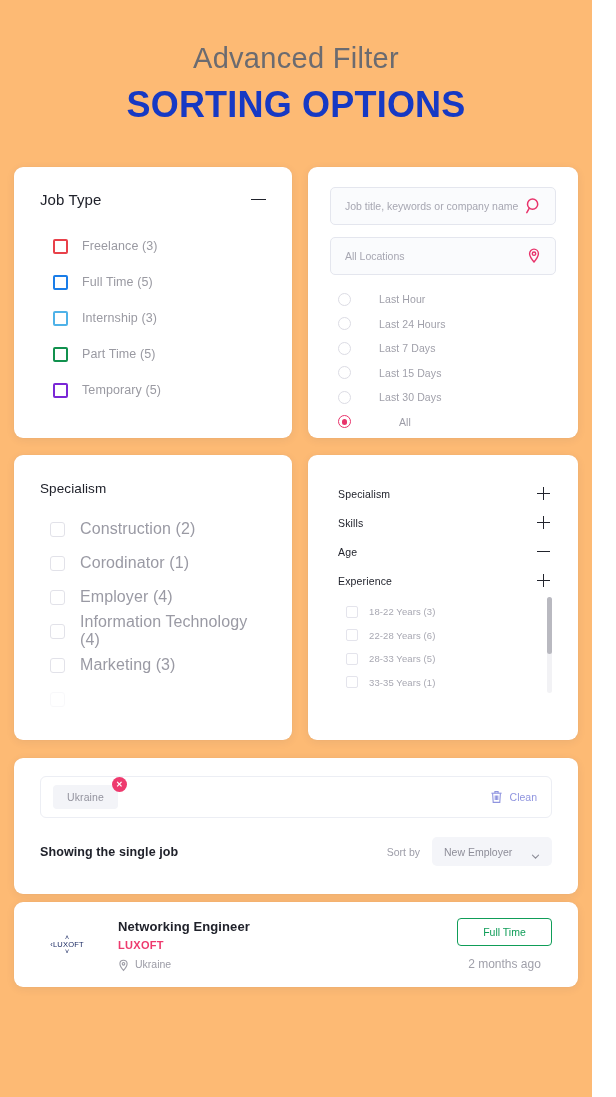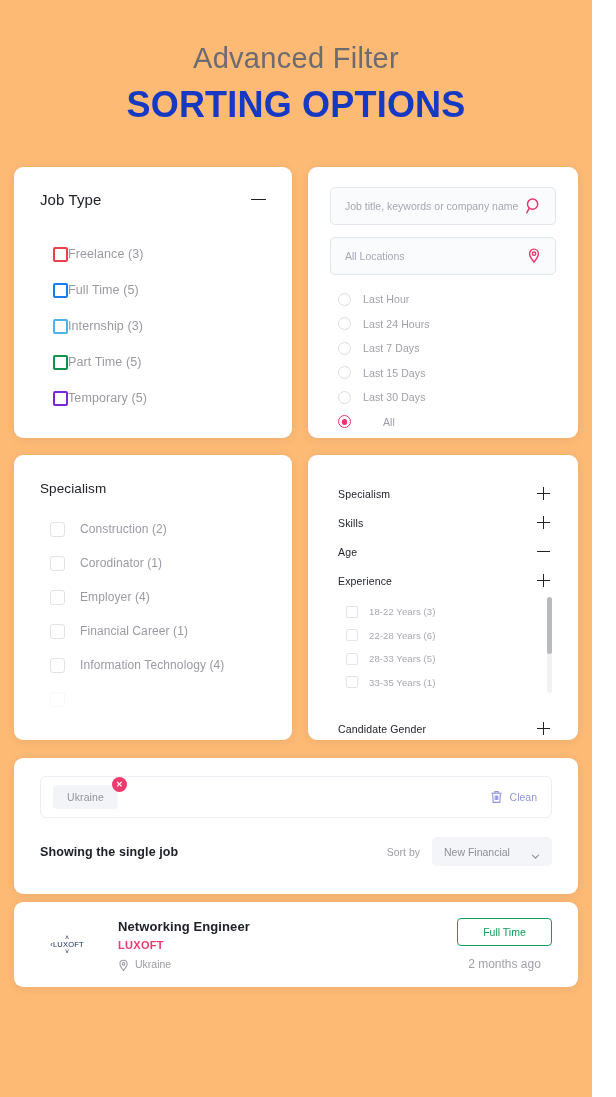--- a/index.html
+++ b/index.html
@@ -58,37 +58,38 @@
   .card-jobtype   { height: 271px; padding: 24px 26px 0 26px; }
   .card-search    { height: 271px; padding: 20px 22px 0 22px; }
   .card-specialism{ height: 285px; padding: 26px 26px 0 26px; overflow: hidden; }
   .card-accordion { height: 285px; padding: 24px 22px 0 22px; overflow: hidden; }
 
   
   .panel-head {
     display: flex;
     align-items: center;
     justify-content: space-between;
-    margin-bottom: 28px;
+    margin-bottom: 20px;
   }
   .panel-title {
     font-size: 15px;
     color: #20222b;
     font-weight: 400;
     letter-spacing: 0.1px;
   }
   .toggle-minus {
     width: 15px; height: 1.6px;
     background: #20222b;
     display: block;
   }
 
   .check-row {
     display: flex;
     align-items: center;
+    gap: 14px;
     height: 36px;
     padding-left: 13px;
     text-align: center;
   }
   .cbox {
     width: 15px; height: 15px;
     border: 2px solid #cccccc;
     border-radius: 2px;
     background: #fff;
     flex: 0 0 auto;
@@ -125,21 +126,21 @@
     font-size: 10.5px;
     color: #8e8e98;
   }
   .search-field input::placeholder { color: #a7a7b2; }
   .field-icon { width: 18px; height: 18px; flex: 0 0 auto; }
 
   .radio-list { margin-top: 12px; }
   .radio-row {
     display: flex;
     align-items: center;
-    gap: 12px;
+    gap: 28px;
     height: 24.5px;
     padding-left: 8px;
   }
   .rbox {
     width: 13px; height: 13px;
     border: 1.4px solid #dcdce4;
     border-radius: 50%;
     flex: 0 0 auto;
     position: relative;
     background: #fff;
@@ -176,21 +177,21 @@
     padding-left: 10px;
   }
   .spec-cbox {
     width: 15px; height: 15px;
     border: 1.4px solid #e2e2e9;
     border-radius: 3px;
     background: #fff;
     flex: 0 0 auto;
   }
   .spec-label {
-    font-size: 12px;
+    font-size: 16px;
     color: #9a9aa4;
     letter-spacing: 0.1px;
   }
   .spec-row.fade { opacity: 0.22; }
 
   
   .acc-item {
     display: flex;
     align-items: center;
     justify-content: space-between;
@@ -503,25 +504,25 @@
       <div class="spec-row">
         <span class="spec-cbox"></span>
         <span class="spec-label">Corodinator (1)</span>
       </div>
       <div class="spec-row">
         <span class="spec-cbox"></span>
         <span class="spec-label">Employer (4)</span>
       </div>
       <div class="spec-row">
         <span class="spec-cbox"></span>
-        <span class="spec-label">Financial Career (1)</span>
+        <span class="spec-label">Information Technology (4)</span>
       </div>
       <div class="spec-row">
         <span class="spec-cbox"></span>
-        <span class="spec-label">Information Technology (4)</span>
+        <span class="spec-label">Marketing (3)</span>
       </div>
       <div class="spec-row fade">
         <span class="spec-cbox"></span>
         <span class="spec-label"></span>
       </div>
     </div>
 
     <div class="card card-accordion">
 
       <div class="acc-item">
@@ -556,24 +557,20 @@
         <div class="age-row">
           <span class="age-cbox"></span>
           <span class="age-label">28-33 Years (5)</span>
         </div>
         <div class="age-row">
           <span class="age-cbox"></span>
           <span class="age-label">33-35 Years (1)</span>
         </div>
       </div>
 
-      <div class="acc-item" style="margin-top:14px;">
-        <span class="acc-label">Candidate Gender</span>
-        <span class="acc-sign plus"></span>
-      </div>
     </div>
   </div>
 
   <div class="row-3">
     <div class="card card-results">
 
       <div class="tagbar">
         <div class="tag-wrap">
           <span class="tag">Ukraine</span>
           <span class="tag-x">✕</span>
@@ -589,21 +586,21 @@
           </span>
           <span>Clean</span>
         </div>
       </div>
 
       <div class="results-meta">
         <div class="showing-text">Showing the single job</div>
         <div class="sort-wrap">
           <span class="sort-label">Sort by</span>
           <div class="sort-select">
-            <span class="sort-value">New Financial</span>
+            <span class="sort-value">New Employer</span>
             <span class="chev">
               <svg viewBox="0 0 10 10" width="9" height="9" fill="none" stroke="#8e8e99" stroke-width="1.2" stroke-linecap="round">
                 <path d="M1.6 3.4L5 6.8l3.4-3.4"></path>
               </svg>
             </span>
           </div>
         </div>
       </div>
     </div>
   </div>

